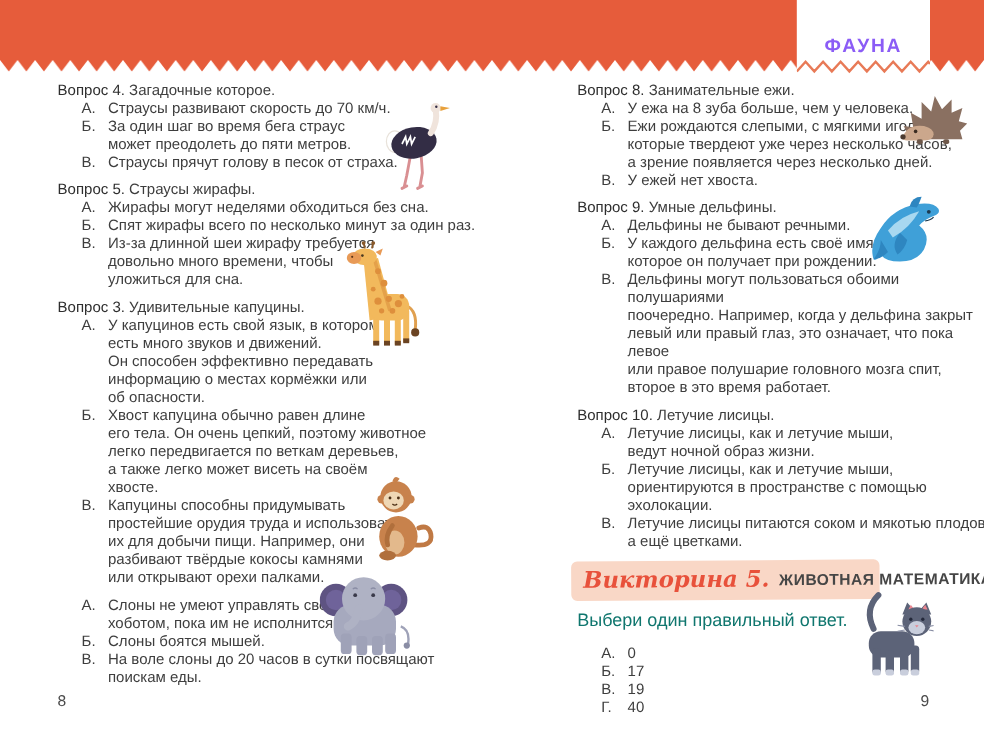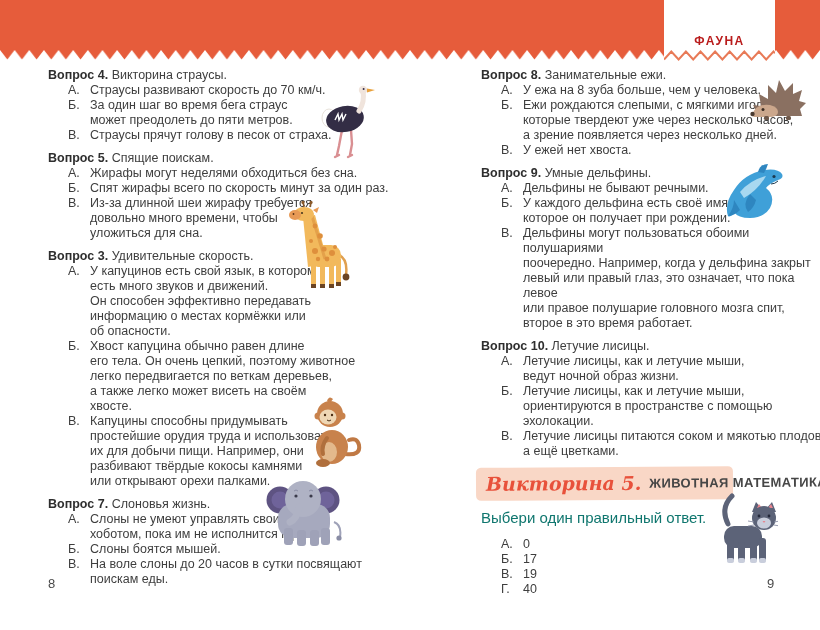--- a/index.html
+++ b/index.html
@@ -2,30 +2,30 @@
 <html><head>
 <meta charset="utf-8">
 <style>
   html,body{margin:0;padding:0;background:#fff;}
   #stage{position:relative;width:820px;height:630px;background:#fff;overflow:hidden;
          font-family:"Liberation Sans","DejaVu Sans",sans-serif;color:#3e3e3e;}
   
   #top-border{position:absolute;left:0;top:0;width:820px;height:62px;}
   #fauna-tab{position:absolute;left:664px;top:0;width:111px;height:62px;background:#fff;
              display:flex;align-items:flex-end;justify-content:center;}
-  #fauna-tab .tab-label{font-size:12px;font-weight:bold;letter-spacing:1.5px;color:#b91c1c;
+  #fauna-tab .tab-label{font-size:16px;font-weight:bold;letter-spacing:1.5px;color:#8b5cf6;
                         padding-bottom:14px;}
   #fauna-tab svg{position:absolute;left:0;bottom:0;}
   
   .page{position:absolute;top:68px;font-size:12.5px;line-height:15px;}
   #page-left{left:48px;width:364px;}
   #page-right{left:481px;width:350px;}
   .question-block{margin-bottom:8px;}
   .q-title{margin:0 0 0 0;}
-  .q-label{font-weight:bold;color:#2e2e2e;margin-top:14px;}
+  .q-label{font-weight:normal;color:#2e2e2e;margin-top:14px;}
   .options{padding-left:20px;}
   .option{display:flex;}
   .opt-letter{flex:0 0 22px;}
   .opt-text{flex:1 1 auto;}
   
   .quiz-banner{margin:8px 0 10px -5px;width:257px;height:33px;background:#f9d7c6;
                border-radius:5px;display:flex;align-items:center;padding-left:10px;
                box-sizing:border-box;gap:8px;transform:rotate(-0.4deg);}
   .banner-script{font-family:"DejaVu Serif",serif;font-style:italic;font-weight:bold;
                  font-size:19px;color:#e8513b;white-space:nowrap;}
@@ -66,72 +66,71 @@
   <div id="fauna-tab">
     <svg width="111" height="12" viewBox="0 0 111 12">
       <polyline points="0,9.5 7.3,1.5 14.6,9.5 21.9,1.5 29.2,9.5 36.5,1.5 43.8,9.5 51.1,1.5 58.4,9.5 65.7,1.5 73,9.5 80.3,1.5 87.6,9.5 94.9,1.5 102.2,9.5 109.5,1.5 111,3.2" fill="none" stroke="#e87a57" stroke-width="2"></polyline>
     </svg>
     <span class="tab-label">ФАУНА</span>
   </div>
 
   <div class="page" id="page-left">
     <div id="questions-left">
         <div class="question-block">
-          <div class="q-title"><span class="q-label">Вопрос 4.</span><span> Викторина страусы.</span></div>
+          <div class="q-title"><span class="q-label">Вопрос 4.</span><span> Загадочные которое.</span></div>
           <div class="options">
             <div class="option">
               <span class="opt-letter">А.</span>
               <div class="opt-text">Страусы развивают скорость до 70 км/ч.</div>
             </div>
             <div class="option">
               <span class="opt-letter">Б.</span>
               <div class="opt-text">За один шаг во время бега страус<br>может преодолеть до пяти метров.</div>
             </div>
             <div class="option">
               <span class="opt-letter">В.</span>
               <div class="opt-text">Страусы прячут голову в песок от страха.</div>
             </div>
           </div>
         </div>
         <div class="question-block">
-          <div class="q-title"><span class="q-label">Вопрос 5.</span><span> Спящие поискам.</span></div>
+          <div class="q-title"><span class="q-label">Вопрос 5.</span><span> Страусы жирафы.</span></div>
           <div class="options">
             <div class="option">
               <span class="opt-letter">А.</span>
               <div class="opt-text">Жирафы могут неделями обходиться без сна.</div>
             </div>
             <div class="option">
               <span class="opt-letter">Б.</span>
-              <div class="opt-text">Спят жирафы всего по скорость минут за один раз.</div>
+              <div class="opt-text">Спят жирафы всего по несколько минут за один раз.</div>
             </div>
             <div class="option">
               <span class="opt-letter">В.</span>
               <div class="opt-text">Из-за длинной шеи жирафу требуется<br>довольно много времени, чтобы<br>уложиться для сна.</div>
             </div>
           </div>
         </div>
         <div class="question-block">
-          <div class="q-title"><span class="q-label">Вопрос 3.</span><span> Удивительные скорость.</span></div>
+          <div class="q-title"><span class="q-label">Вопрос 3.</span><span> Удивительные капуцины.</span></div>
           <div class="options">
             <div class="option">
               <span class="opt-letter">А.</span>
               <div class="opt-text">У капуцинов есть свой язык, в котором<br>есть много звуков и движений.<br>Он способен эффективно передавать<br>информацию о местах кормёжки или<br>об опасности.</div>
             </div>
             <div class="option">
               <span class="opt-letter">Б.</span>
               <div class="opt-text">Хвост капуцина обычно равен длине<br>его тела. Он очень цепкий, поэтому животное<br>легко передвигается по веткам деревьев,<br>а также легко может висеть на своём<br>хвосте.</div>
             </div>
             <div class="option">
               <span class="opt-letter">В.</span>
               <div class="opt-text">Капуцины способны придумывать<br>простейшие орудия труда и использовать<br>их для добычи пищи. Например, они<br>разбивают твёрдые кокосы камнями<br>или открывают орехи палками.</div>
             </div>
           </div>
         </div>
         <div class="question-block">
-          <div class="q-title"><span class="q-label">Вопрос 7.</span><span> Слоновья жизнь.</span></div>
           <div class="options">
             <div class="option">
               <span class="opt-letter">А.</span>
               <div class="opt-text">Слоны не умеют управлять своим<br>хоботом, пока им не исполнится год.</div>
             </div>
             <div class="option">
               <span class="opt-letter">Б.</span>
               <div class="opt-text">Слоны боятся мышей.</div>
             </div>
             <div class="option">

